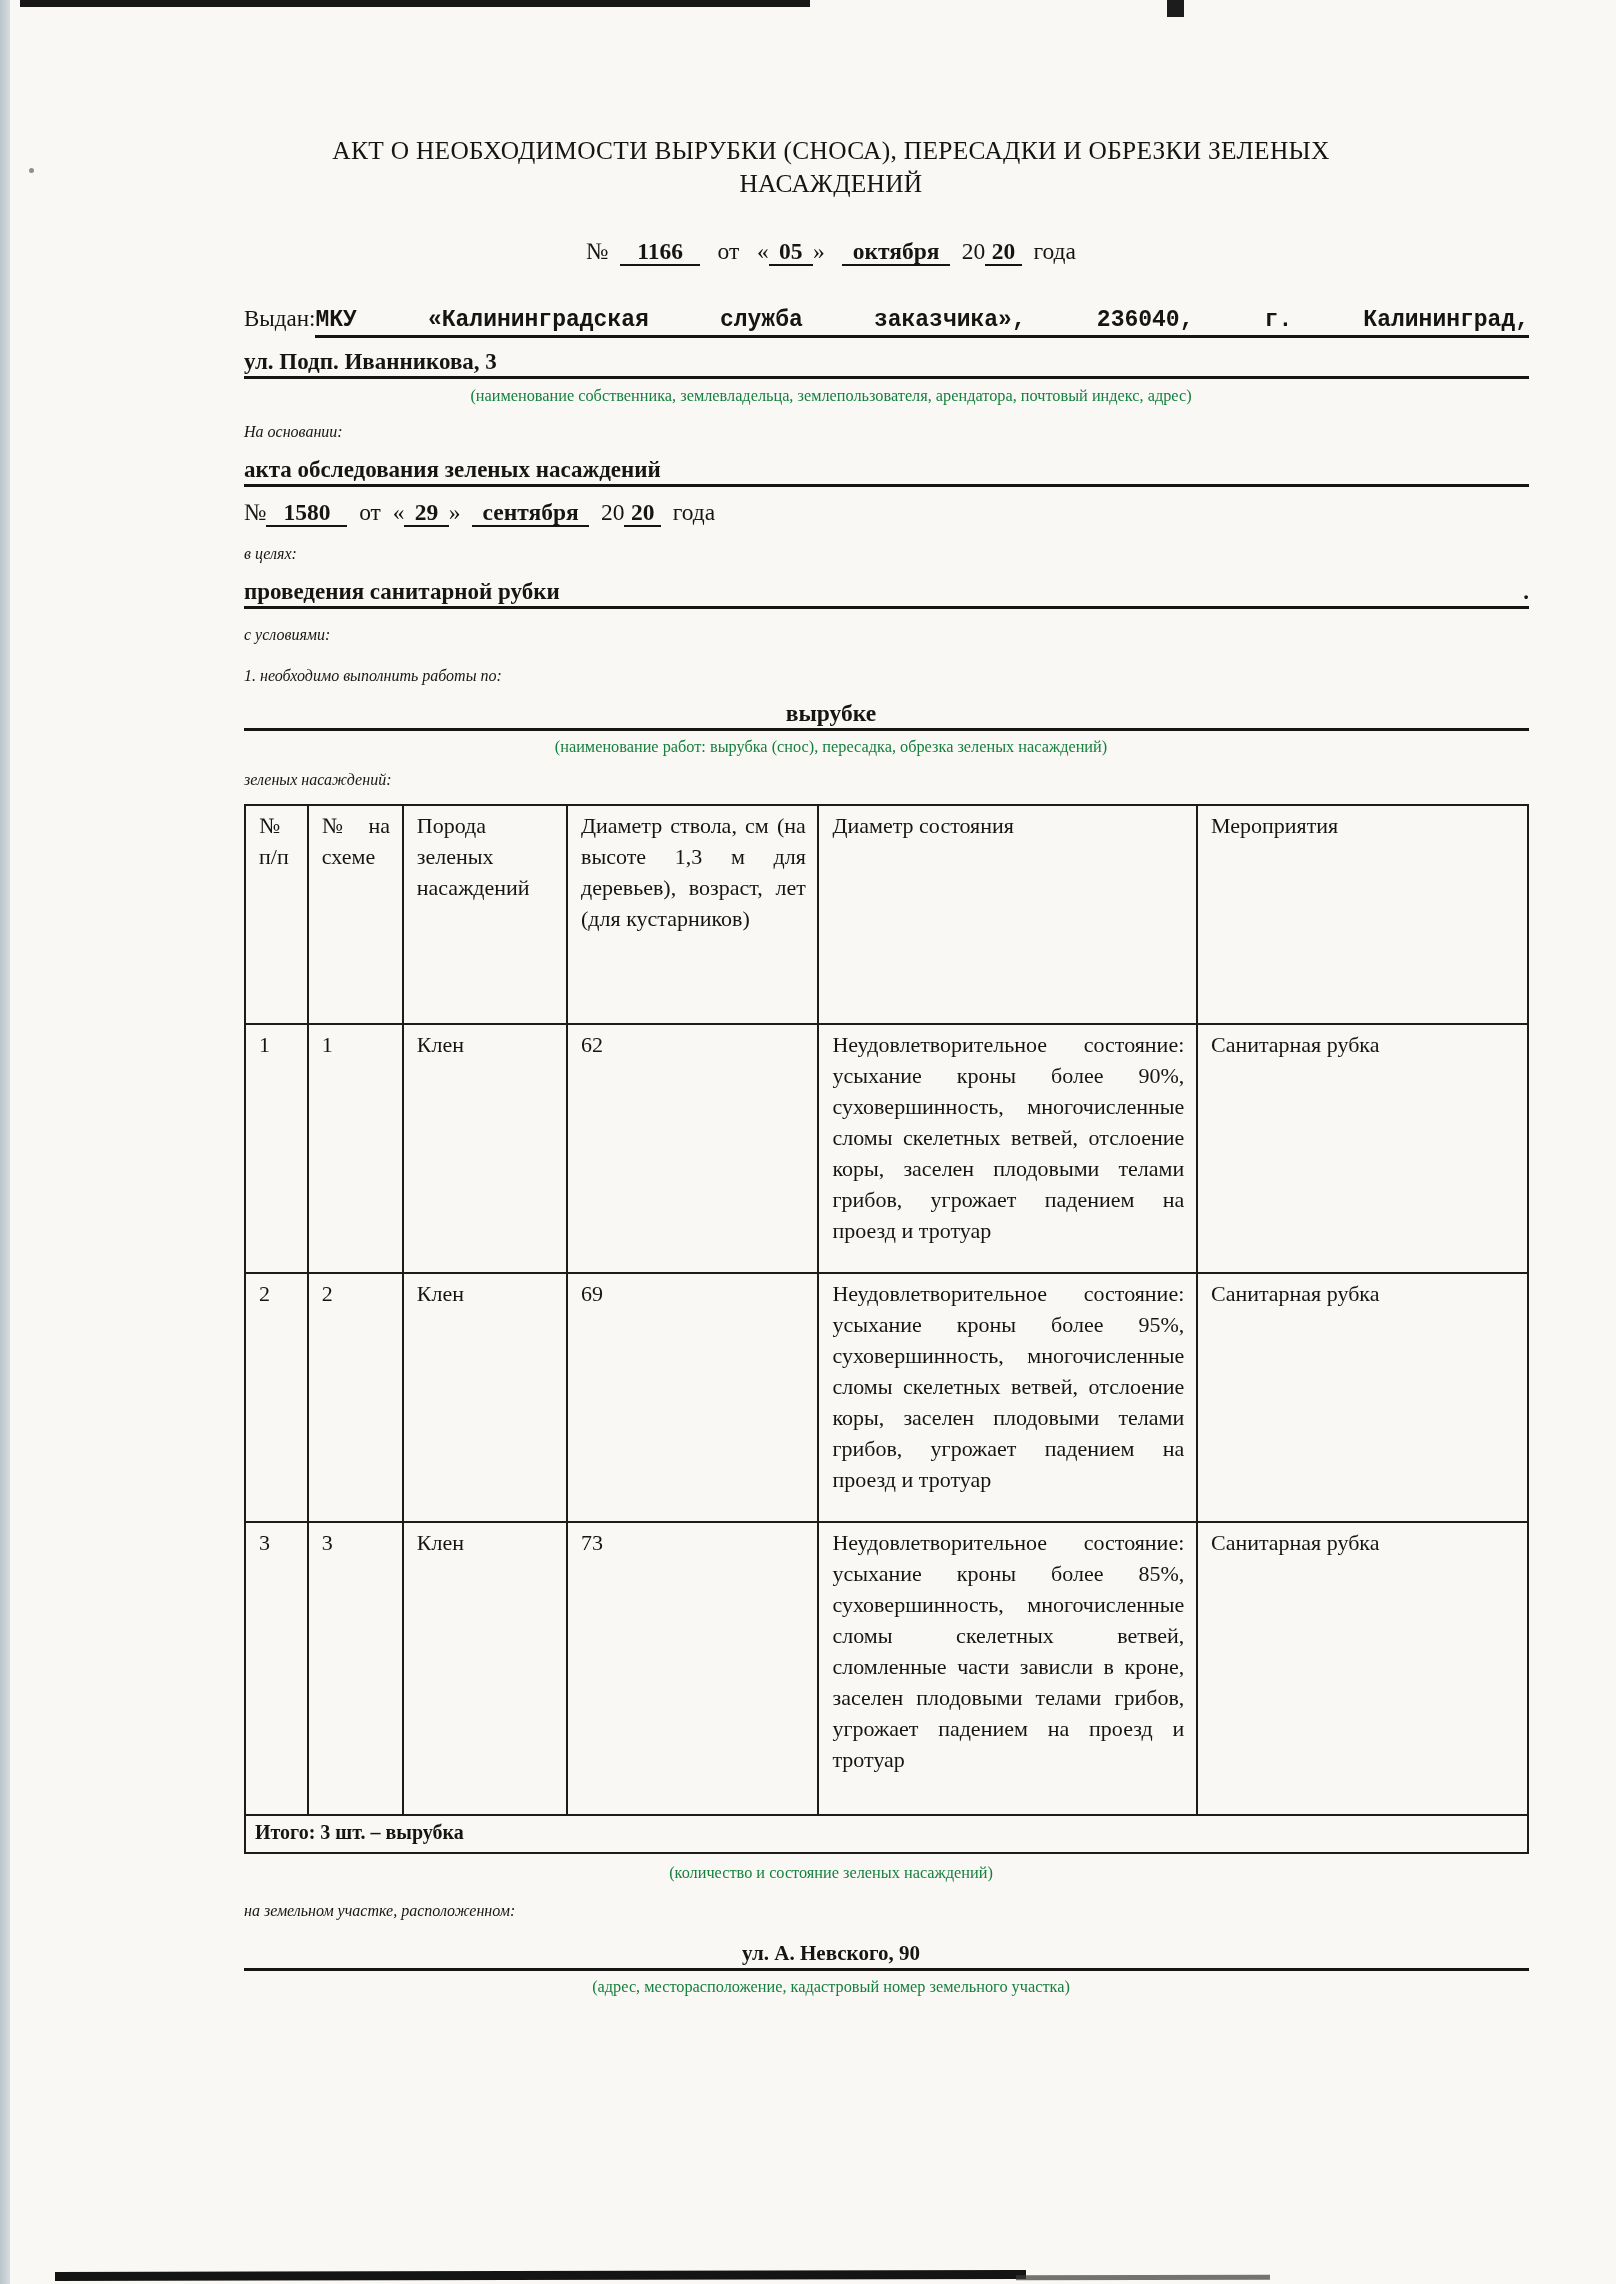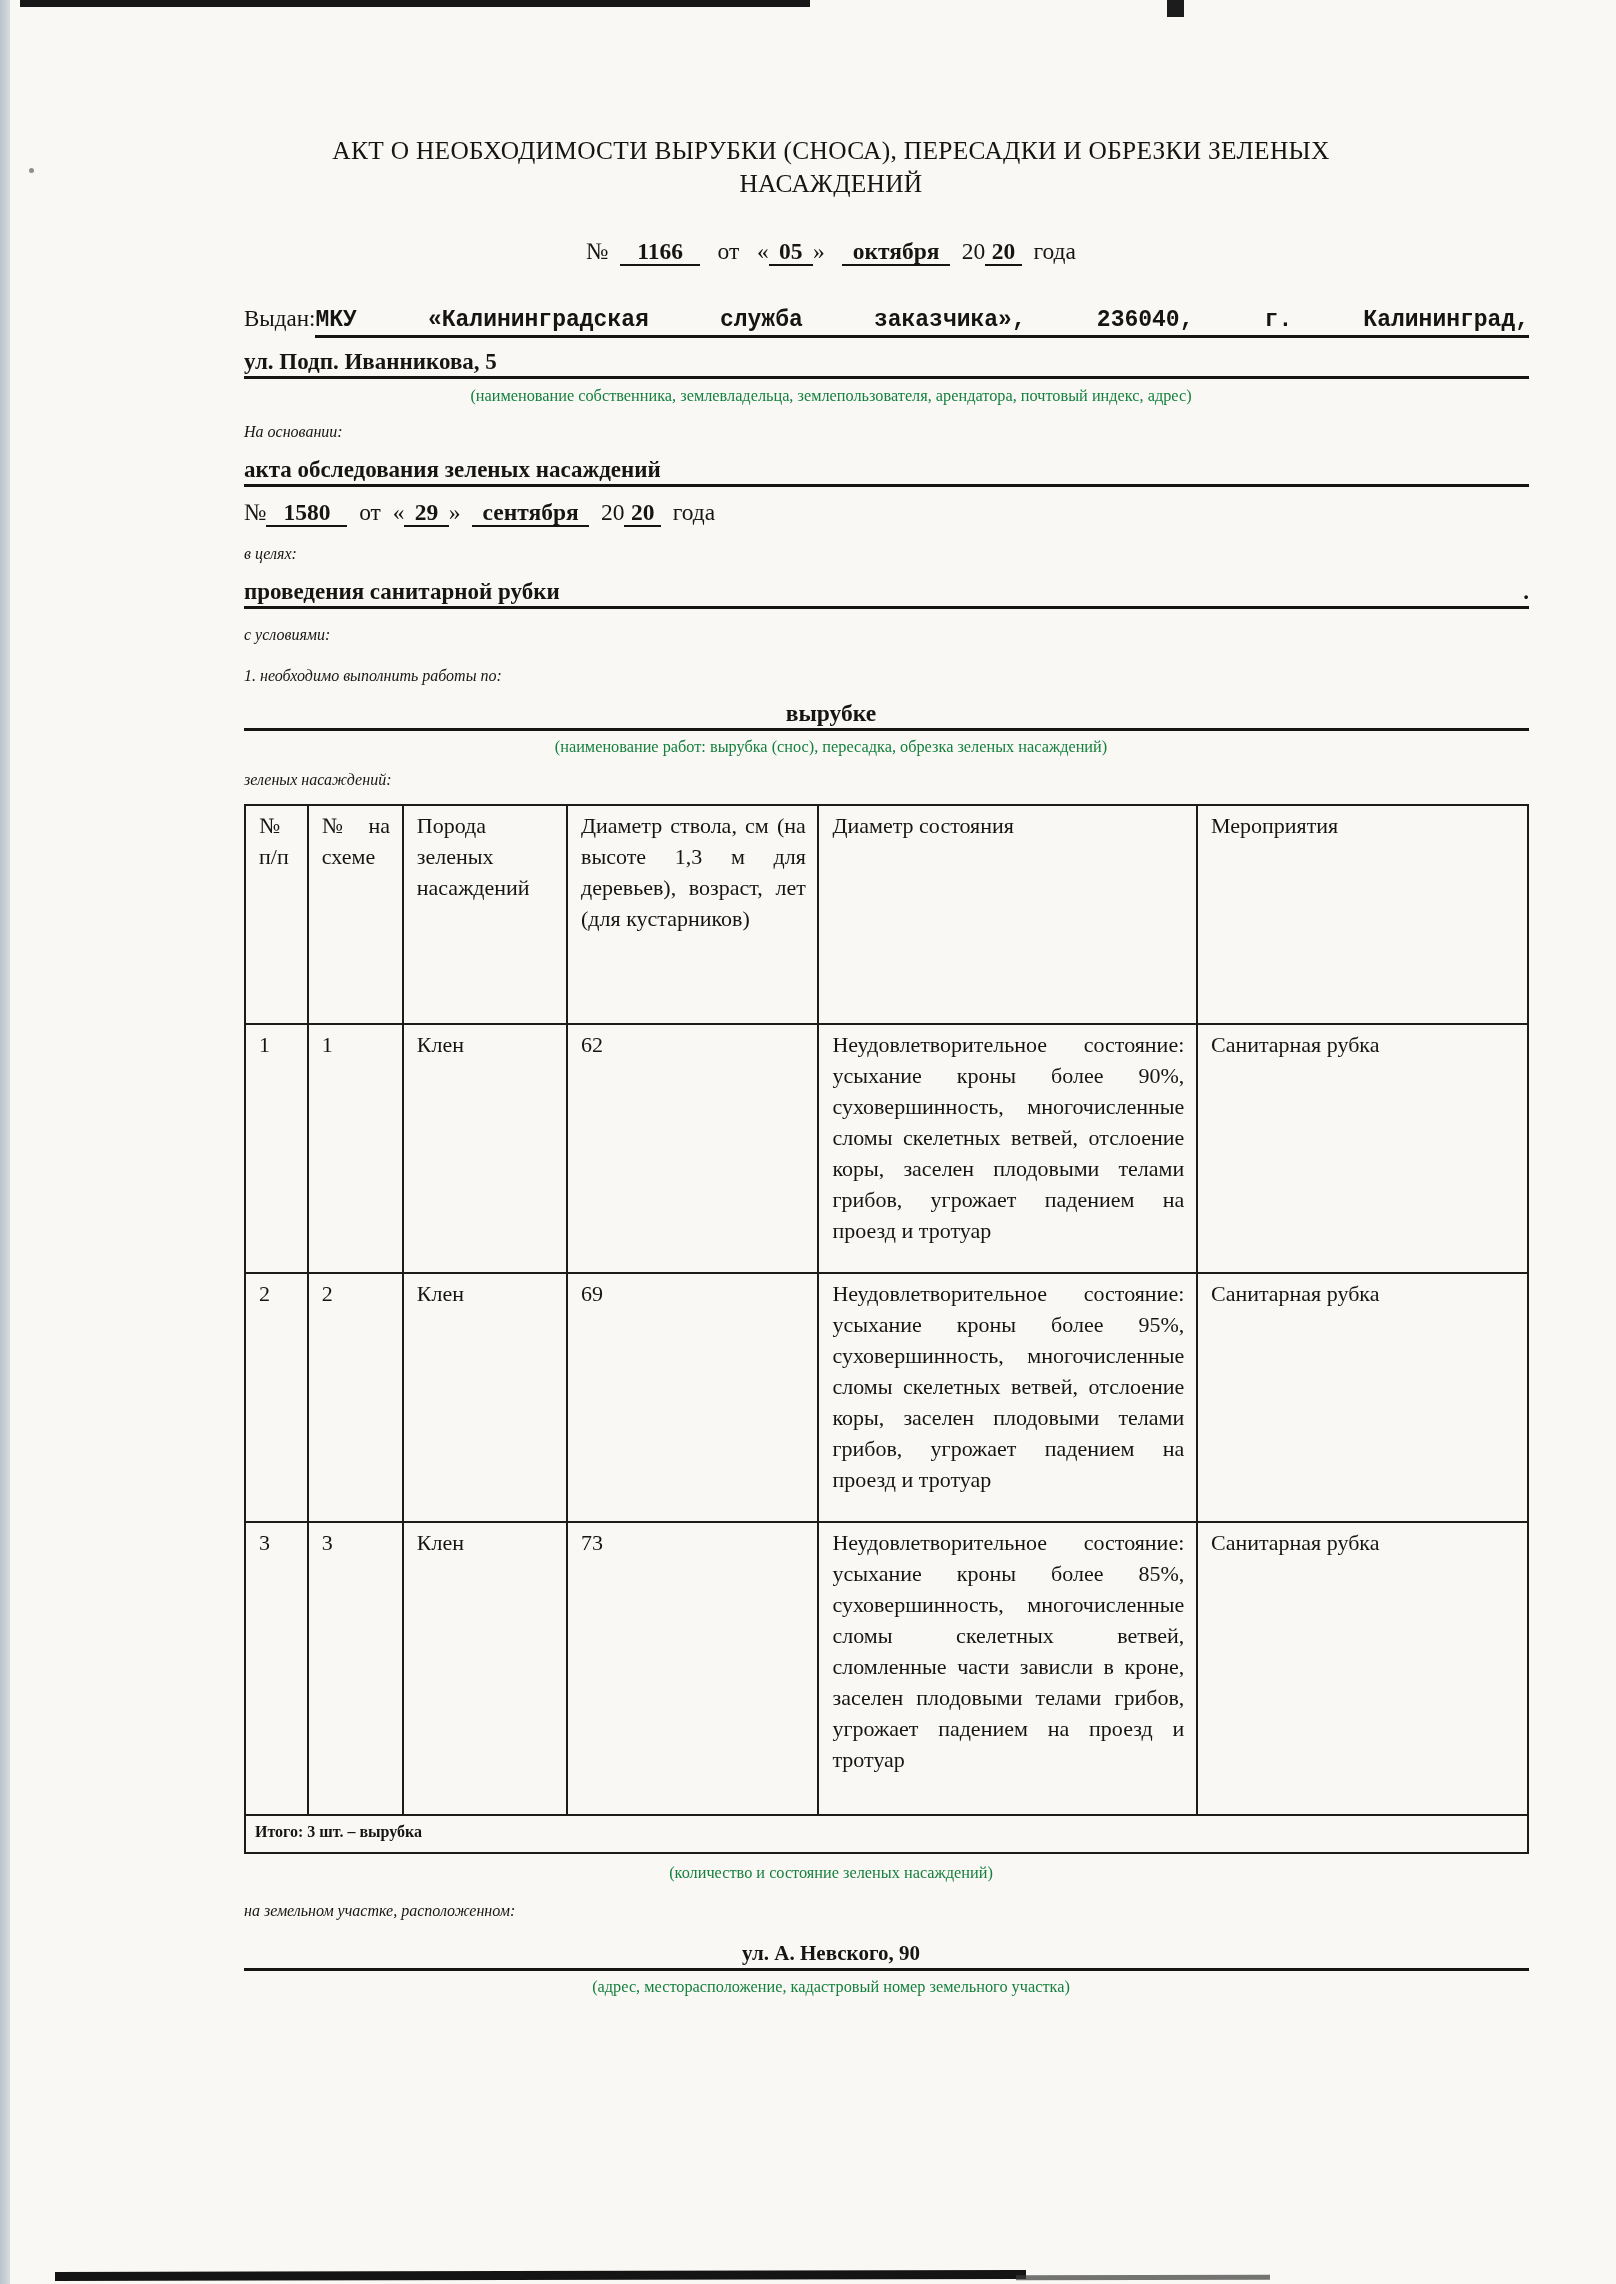--- a/index.html
+++ b/index.html
@@ -41,21 +41,21 @@
     border:2.6px solid #1a1a1a;font-size:22px;}
   col.c1{width:4.9%;}col.c2{width:7.4%;}col.c3{width:12.8%;}
   col.c4{width:19.6%;}col.c5{width:29.5%;}col.c6{width:25.8%;}
   td,th{border:2px solid #1d1c1b;vertical-align:top;text-align:left;
     font-weight:normal;padding:3.9px 11.7px 5.2px 13px;line-height:31px;}
   th.justify, td.justify{text-align:justify;}
   tr.hdr{height:219px;}
   tr.r12{height:249px;}
   tr.r3{height:293px;}
   tr.total-row{height:38px;}
-  tr.total-row td{font-weight:bold;font-size:16px;line-height:30px;padding:1.3px 7.8px 2.6px 9px;
+  tr.total-row td{font-weight:bold;font-size:20px;line-height:30px;padding:1.3px 7.8px 2.6px 9px;
     border-top:2px solid #1d1c1b;}
   .addr-line{margin-top:13px;border-bottom:3.3px solid #161514;font-weight:bold;font-size:21px;line-height:30px;}
 </style>
 </head>
 <body>
 
 <div class="edge-left"></div>
 <div class="strip-top"></div>
 <div class="mark-top-right"></div>
 <div class="dot-left"></div>
@@ -76,21 +76,21 @@
     <span>«</span><span class="fill pad-mid">05</span><span>»</span>&nbsp;&nbsp;
     <span class="fill pad-mid">октября</span>&nbsp;
     <span>20</span><span class="fill pad-sm">20</span>&nbsp;
     <span>года</span>
   </div>
 
   <div class="issued-line1">
     <span>Выдан:</span>
     <span class="fill-flex">МКУ «Калининградская служба заказчика», 236040, г. Калининград,</span>
   </div>
-  <div class="uline-block">ул. Подп. Иванникова, 5</div>
+  <div class="uline-block">ул. Подп. Иванникова, 3</div>
   <div class="caption center-bias">(наименование собственника, землевладельца, землепользователя, арендатора, почтовый индекс, адрес)</div>
 
   <p class="body-p">На основании:</p>
   <div class="uline-block">акта обследования зеленых насаждений</div>
 
   <div class="numline" style="margin-top:10.4px;">
     <span>№</span><span class="fill pad-big">1580</span>&nbsp;
     <span>от</span>&nbsp;
     <span>«</span><span class="fill pad-mid">29</span><span>»</span>&nbsp;
     <span class="fill pad-mid">сентября</span>&nbsp;

